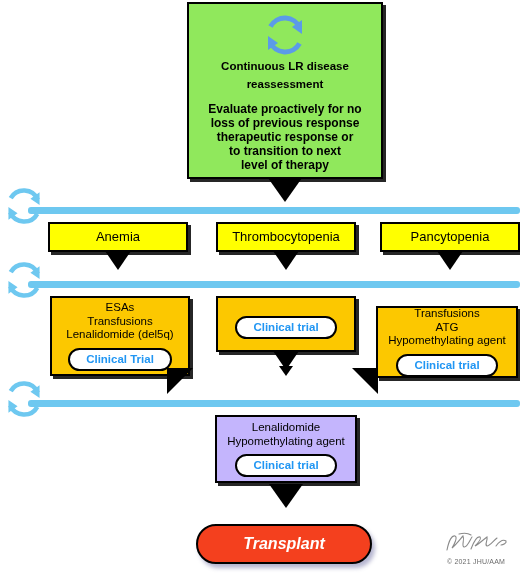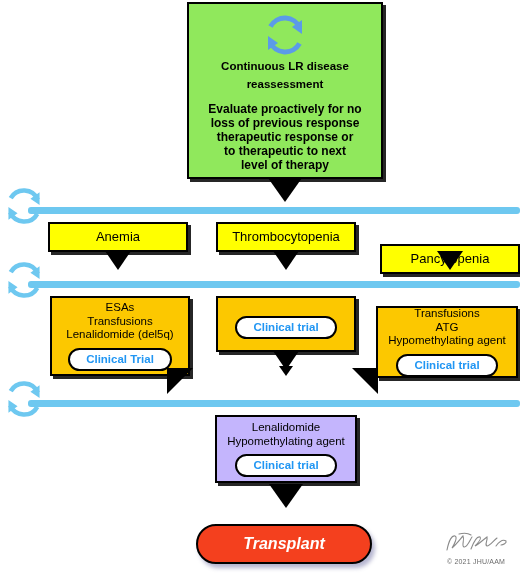--- a/index.html
+++ b/index.html
@@ -190,21 +190,21 @@
         <polygon points="7,38 7,24 17,31" fill="#5B9BE8"></polygon>
       </svg>
     </span>
     <div style="height:46px;"></div>
     <div class="green-line1">Continuous LR disease</div>
     <div class="green-line1">reassessment</div>
     <div class="green-gap"></div>
     <div class="green-line2">Evaluate proactively for no</div>
     <div class="green-line2">loss of previous response</div>
     <div class="green-line2">therapeutic response or</div>
-    <div class="green-line2">to therapeutic to next</div>
+    <div class="green-line2">to transition to next</div>
     <div class="green-line2">level of therapy</div>
   </div>
 
   <div class="arrow-down" style="left:268px; top:178px;"></div>
 
   <div class="rail" style="left:28px; top:207px; width:492px;"></div>
   <span class="cycle-icon" style="left:2px; top:184px;">
     <svg width="44" height="44" viewBox="0 0 48 46" aria-hidden="true">
       <g fill="none" stroke="#6EC8F0" stroke-width="5">
         <path d="M39 16 A16.5 16.5 0 0 0 9.5 14.5"></path>
@@ -218,21 +218,21 @@
   <div class="box box-yellow" style="left:48px; top:222px; width:140px; height:30px;">
     <span class="cond-label">Anemia</span>
   </div>
   <div class="arrow-down-sm" style="left:105px; top:251px;"></div>
 
   <div class="box box-yellow" style="left:216px; top:222px; width:140px; height:30px;">
     <span class="cond-label">Thrombocytopenia</span>
   </div>
   <div class="arrow-down-sm" style="left:273px; top:251px;"></div>
 
-  <div class="box box-yellow" style="left:380px; top:222px; width:140px; height:30px;margin-top:22px;">
+  <div class="box box-yellow" style="left:380px; top:222px; width:140px; height:30px;">
     <span class="cond-label">Pancytopenia</span>
   </div>
   <div class="arrow-down-sm" style="left:437px; top:251px;"></div>
 
   <div class="rail" style="left:28px; top:281px; width:492px;"></div>
   <span class="cycle-icon" style="left:2px; top:258px;">
     <svg width="44" height="44" viewBox="0 0 48 46" aria-hidden="true">
       <g fill="none" stroke="#6EC8F0" stroke-width="5">
         <path d="M39 16 A16.5 16.5 0 0 0 9.5 14.5"></path>
         <path d="M9 30 A16.5 16.5 0 0 0 38.5 31.5"></path>

